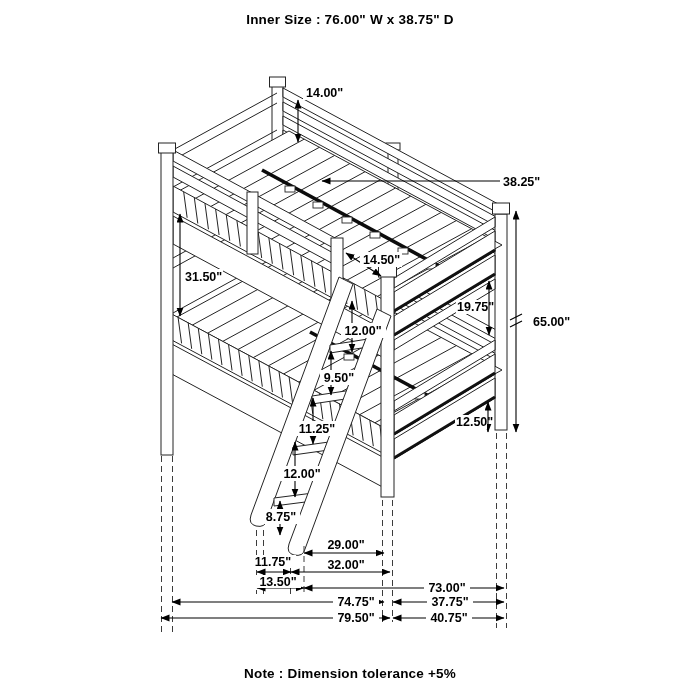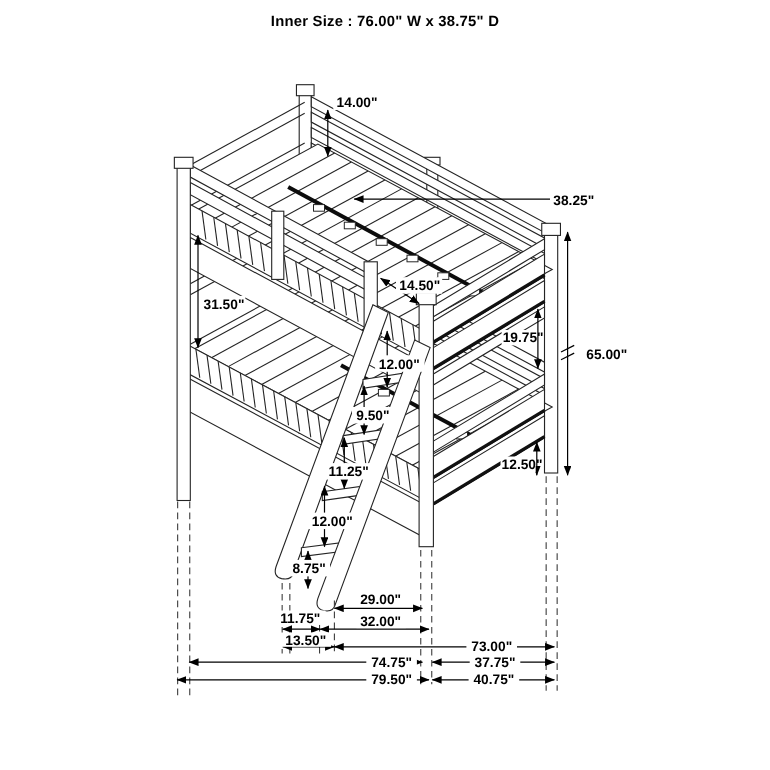--- a/index.html
+++ b/index.html
@@ -357,13 +357,14 @@
       </g>
 
       <g>
         <line class="dimline" x1="393" y1="618" x2="504" y2="618" marker-start="url(#ah)" marker-end="url(#ah)"></line>
         <rect class="labelbg" x="426" y="611" width="46" height="13"></rect>
         <text class="dimtext" x="449" y="622" text-anchor="middle">40.75"</text>
       </g>
     </g>
   </svg>
 
+  <div class="caption" id="note-text">Note : Dimension tolerance +5%</div>
 </div>
 
 </body></html>

